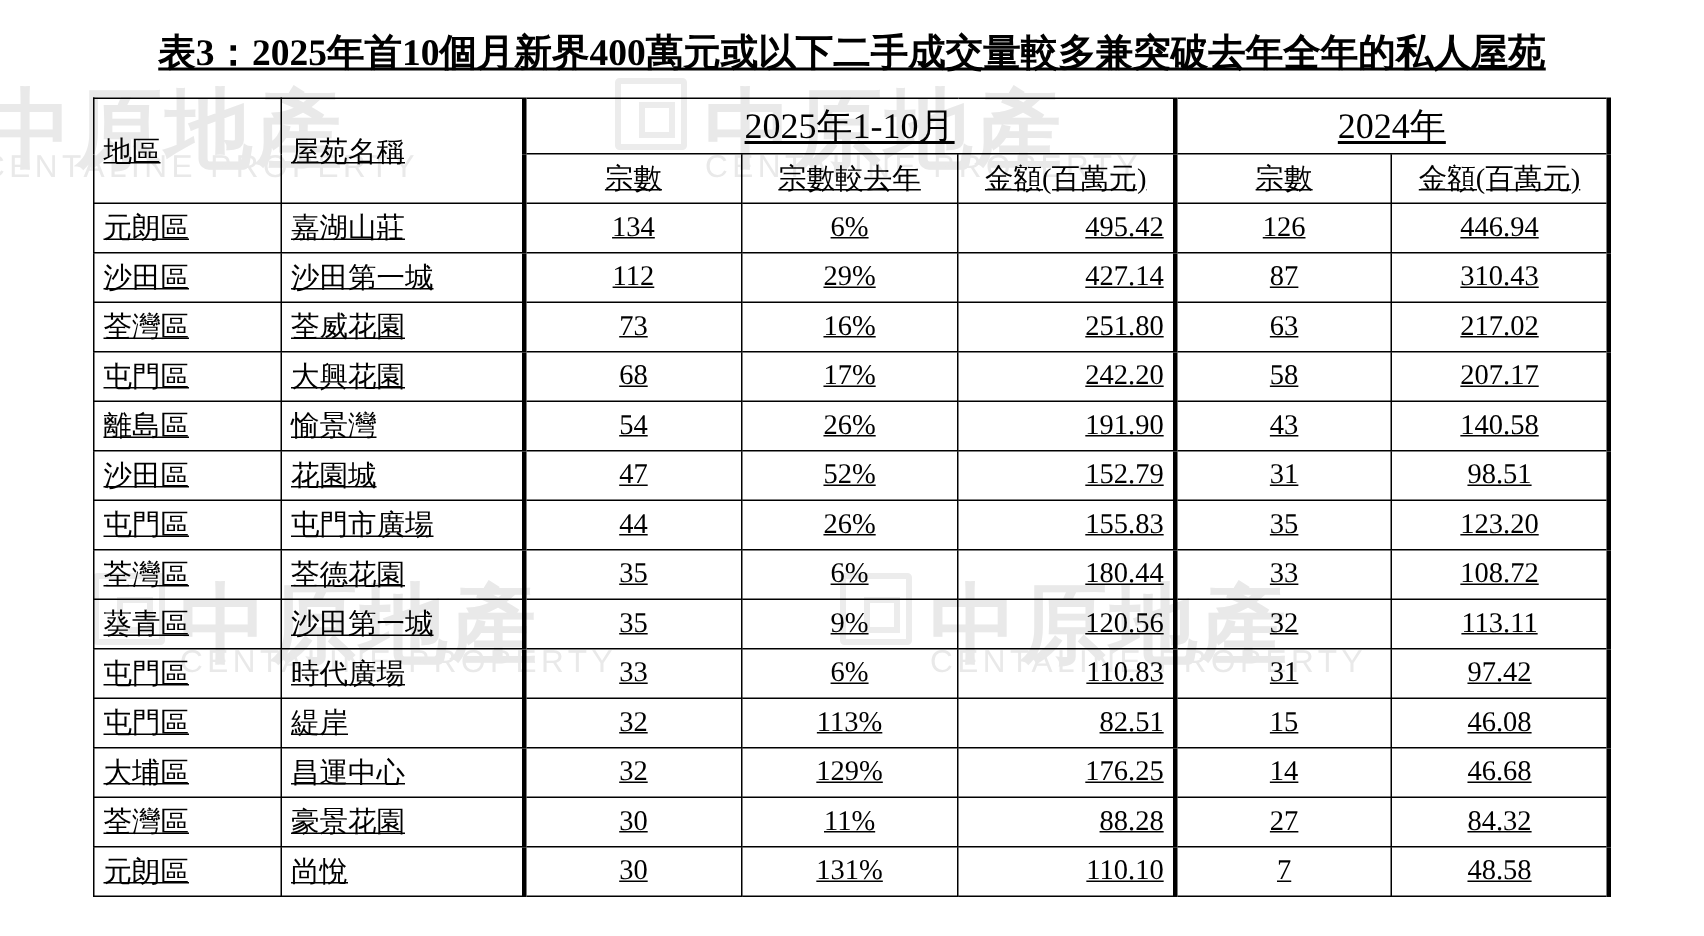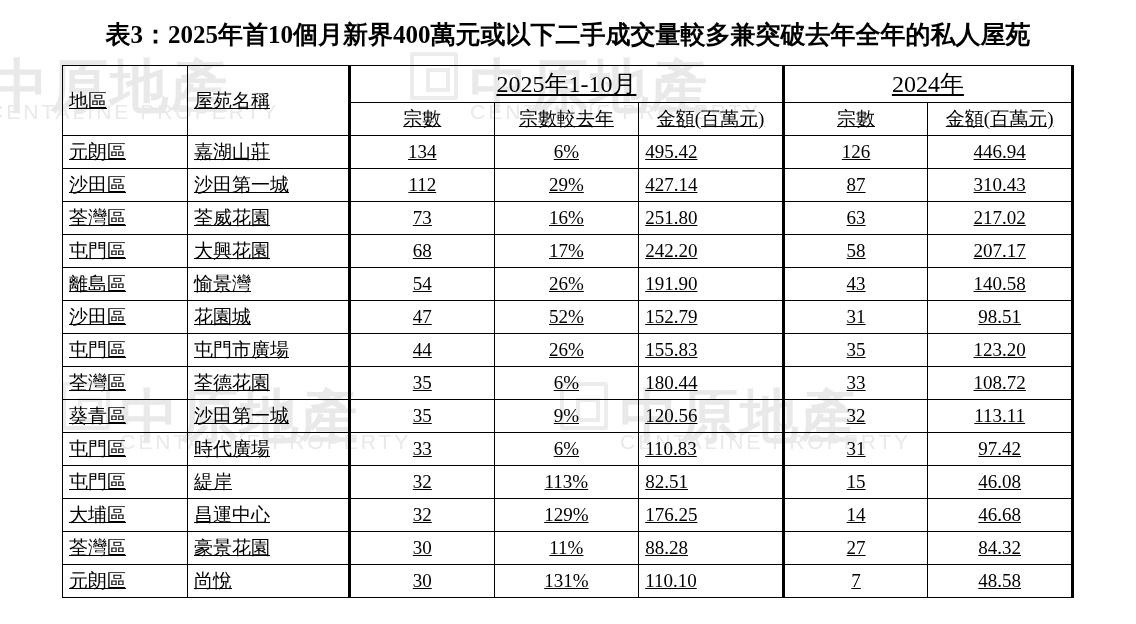--- a/index.html
+++ b/index.html
@@ -65,20 +65,21 @@
   }
 
   .doc-title {
     text-align: center;
     font-size: 25px;
     font-weight: bold;
     padding-top: 18px;
     padding-bottom: 14px;
     letter-spacing: 0px;
     font-family: "Liberation Serif", serif;
+    text-decoration: underline;
   }
 
   .table-wrap {
     padding: 0 62px;
   }
 
   table.report {
     border-collapse: collapse;
     width: 1012px;
     font-size: 19px;
@@ -93,21 +94,21 @@
     font-weight: normal;
     font-family: "Liberation Serif", serif;
     background: transparent;
   }
 
   
   .c-region   { width: 112px; text-align: left; padding-left: 10px; }
   .c-estate   { width: 148px; text-align: left; padding-left: 10px; }
   .c-num25    { width: 110px; text-align: center; }
   .c-chg      { width: 150px; text-align: center; }
-  .c-amt25    { width: 172px; text-align: left; }
+  .c-amt25    { width: 172px; text-align: right; }
   .c-num24    { width: 110px; text-align: center; }
   .c-amt24    { width: 180px; text-align: center; }
 
   .grp-left { border-left: 3px solid #000 !important; }
   .grp-right { border-right: 3px solid #000 !important; }
 
   thead .span-head {
     text-align: center;
     font-size: 24px;
   }

